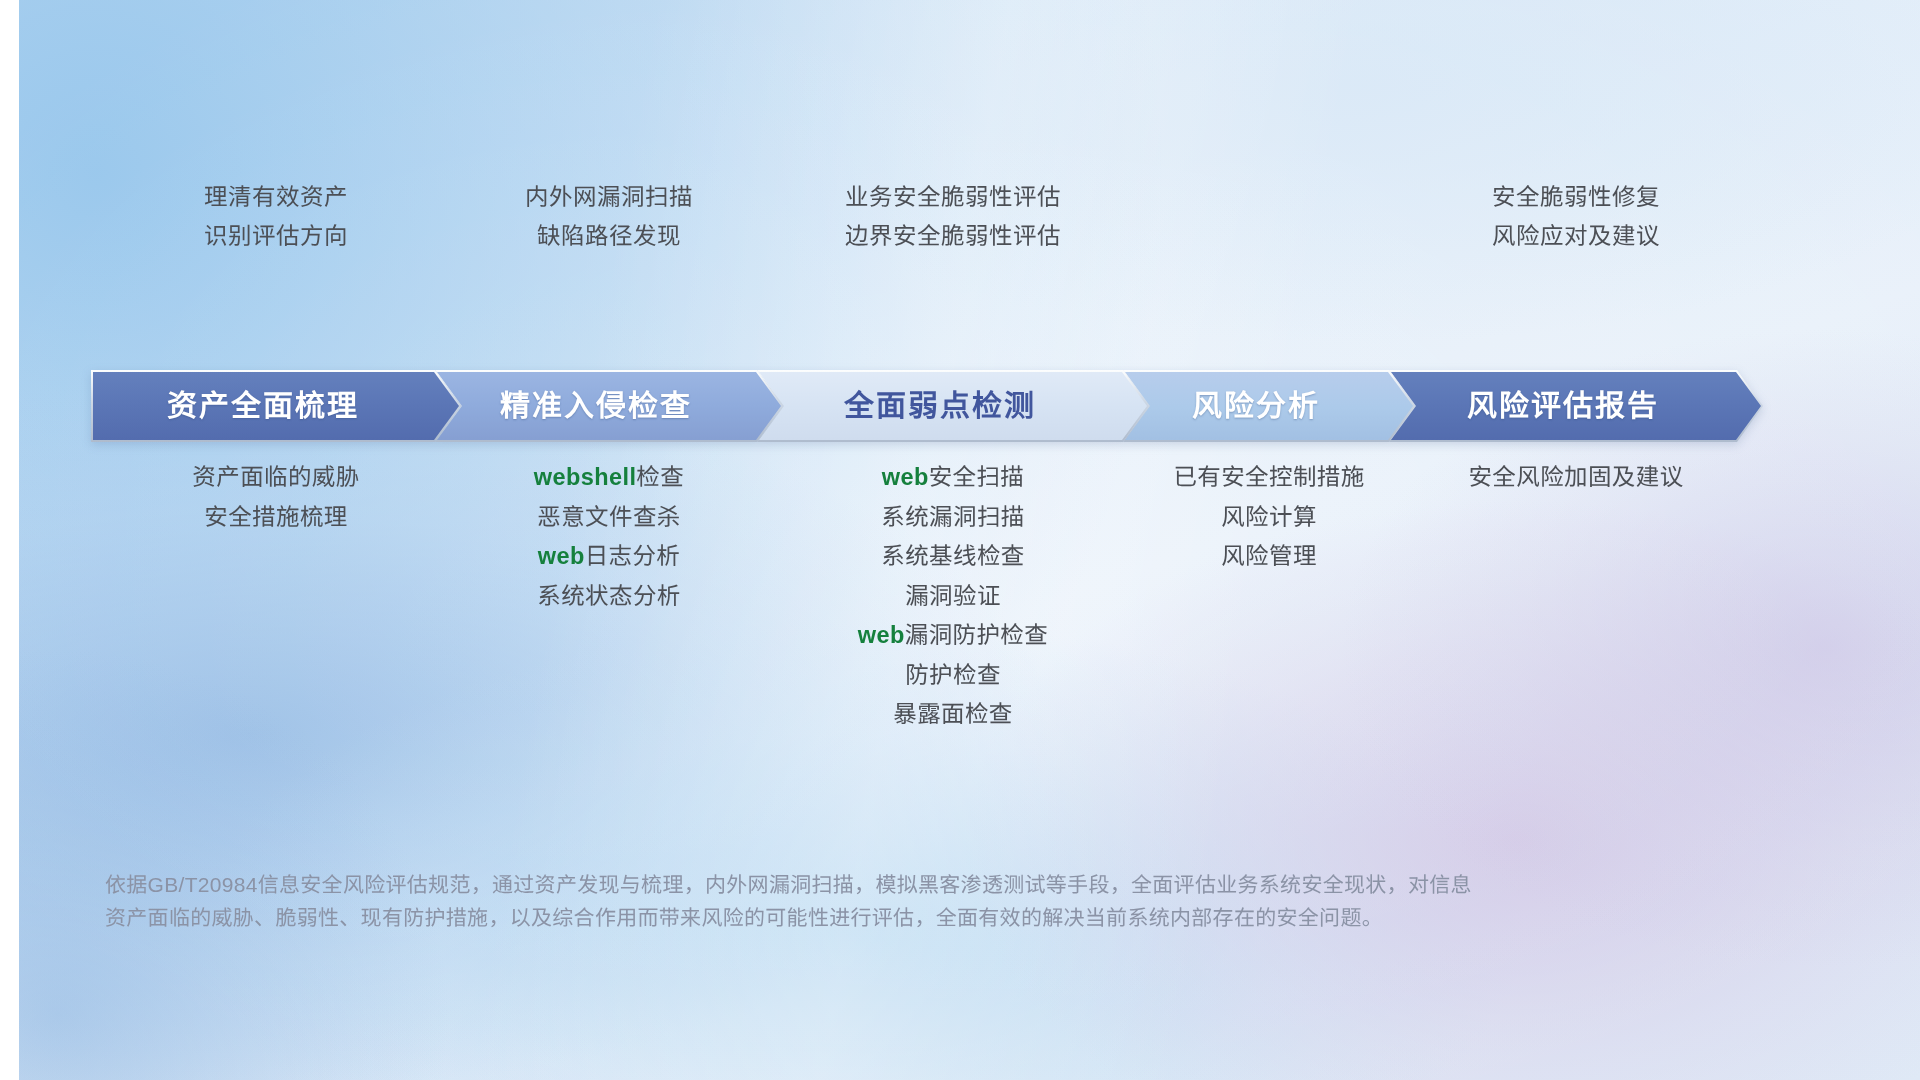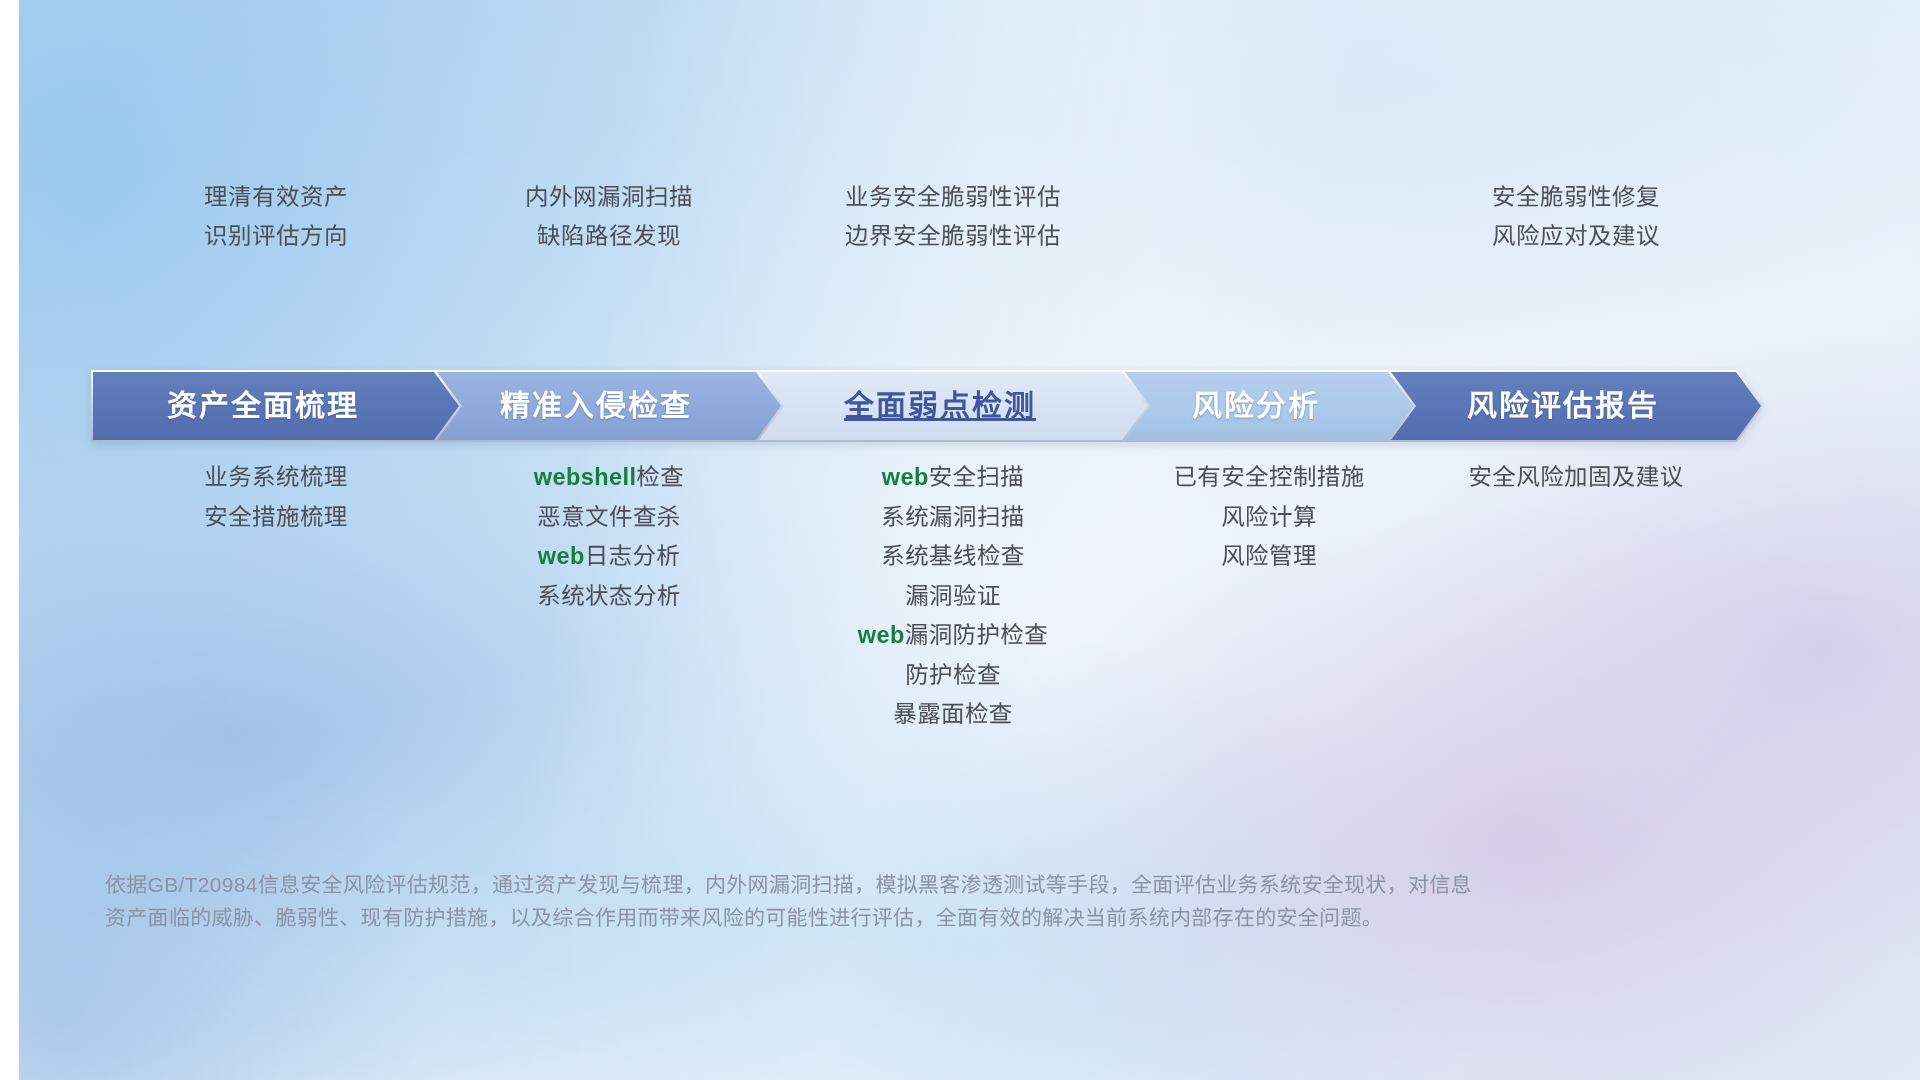--- a/index.html
+++ b/index.html
@@ -200,37 +200,37 @@
         <div class="chev-label" style="color: rgb(255, 255, 255);">资产全面梳理</div>
       </div>
       <div class="chev shadow-white" style="width: 348px; margin-left: -26px; z-index: 19;">
         <div class="chev-body" style="background: linear-gradient(rgb(253, 254, 254) 0%, rgb(205, 215, 228) 45%, rgb(174, 187, 205) 100%); clip-path: polygon(0px 0px, calc(100% - 26px) 0px, 100% 50%, calc(100% - 26px) 100%, 0px 100%, 26px 50%);"></div>
         <div class="chev-body" style="background: linear-gradient(rgb(155, 181, 226) 0%, rgb(143, 171, 220) 50%, rgb(134, 159, 210) 100%); inset: 2px; clip-path: polygon(0px 0px, calc(100% - 25px) 0px, 100% 50%, calc(100% - 25px) 100%, 0px 100%, 25px 50%);"></div>
         <div class="chev-label" style="color: rgb(255, 255, 255);">精准入侵检查</div>
       </div>
       <div class="chev" style="width: 392px; margin-left: -26px; z-index: 18;">
         <div class="chev-body" style="background: linear-gradient(rgb(253, 254, 254) 0%, rgb(205, 215, 228) 45%, rgb(174, 187, 205) 100%); clip-path: polygon(0px 0px, calc(100% - 26px) 0px, 100% 50%, calc(100% - 26px) 100%, 0px 100%, 26px 50%);"></div>
         <div class="chev-body" style="background: linear-gradient(rgb(224, 234, 247) 0%, rgb(214, 227, 243) 52%, rgb(207, 220, 238) 100%); inset: 2px; clip-path: polygon(0px 0px, calc(100% - 25px) 0px, 100% 50%, calc(100% - 25px) 100%, 0px 100%, 25px 50%);"></div>
-        <div class="chev-label" style="color: rgb(65, 86, 157); text-decoration: underline;">全面弱点检测</div>
+        <div class="chev-label" style="color: rgb(65, 86, 157);">全面弱点检测</div>
       </div>
       <div class="chev shadow-white" style="width: 292px; margin-left: -26px; z-index: 17;">
         <div class="chev-body" style="background: linear-gradient(rgb(253, 254, 254) 0%, rgb(205, 215, 228) 45%, rgb(174, 187, 205) 100%); clip-path: polygon(0px 0px, calc(100% - 26px) 0px, 100% 50%, calc(100% - 26px) 100%, 0px 100%, 26px 50%);"></div>
         <div class="chev-body" style="background: linear-gradient(rgb(183, 205, 236) 0%, rgb(172, 202, 234) 52%, rgb(162, 192, 227) 100%); inset: 2px; clip-path: polygon(0px 0px, calc(100% - 25px) 0px, 100% 50%, calc(100% - 25px) 100%, 0px 100%, 25px 50%);"></div>
         <div class="chev-label" style="color: rgb(255, 255, 255);">风险分析</div>
       </div>
       <div class="chev shadow-white" style="width: 374px; margin-left: -26px; z-index: 16;">
         <div class="chev-body" style="background: linear-gradient(rgb(253, 254, 254) 0%, rgb(205, 215, 228) 45%, rgb(174, 187, 205) 100%); clip-path: polygon(0px 0px, calc(100% - 26px) 0px, 100% 50%, calc(100% - 26px) 100%, 0px 100%, 26px 50%);"></div>
         <div class="chev-body" style="background: linear-gradient(rgb(100, 128, 189) 0%, rgb(91, 118, 182) 48%, rgb(83, 108, 174) 100%); inset: 2px; clip-path: polygon(0px 0px, calc(100% - 25px) 0px, 100% 50%, calc(100% - 25px) 100%, 0px 100%, 25px 50%);"></div>
         <div class="chev-label" style="color: rgb(255, 255, 255);">风险评估报告</div>
       </div>
     </div>
 
   <div id="bot-row">
       <div class="bot-col" style="position: absolute; left: 37px; width: 440px; top: 0px;">
-        <div class="item-line">业务系统梳理</div>
+        <div class="item-line">资产面临的威胁</div>
         <div class="item-line">安全措施梳理</div>
       </div>
       <div class="bot-col" style="position: absolute; left: 370px; width: 440px; top: 0px;">
         <div class="item-line"><b>webshell</b><span>检查</span></div>
         <div class="item-line">恶意文件查杀</div>
         <div class="item-line"><b>web</b><span>日志分析</span></div>
         <div class="item-line">系统状态分析</div>
       </div>
       <div class="bot-col" style="position: absolute; left: 714px; width: 440px; top: 0px;">
         <div class="item-line"><b>web</b><span>安全扫描</span></div>

